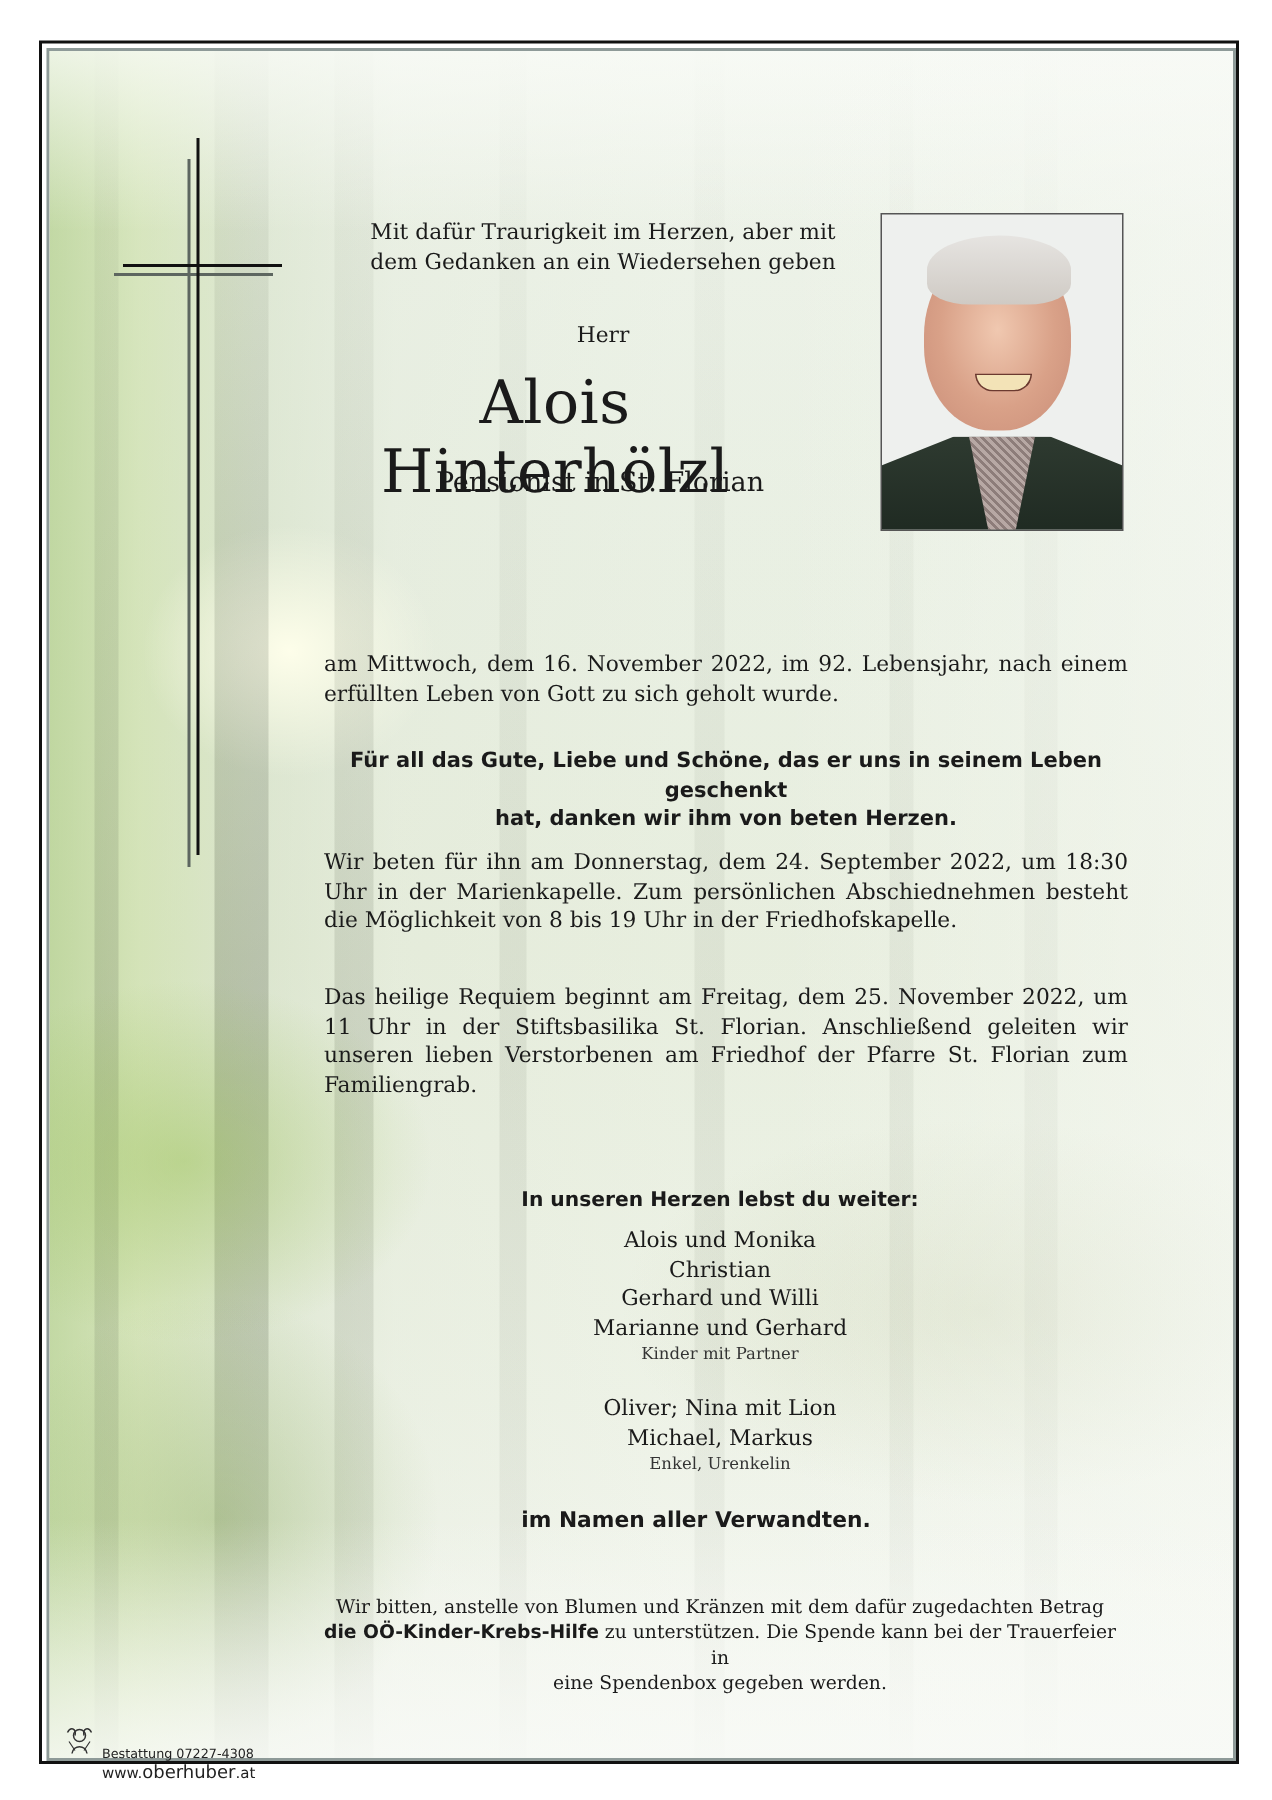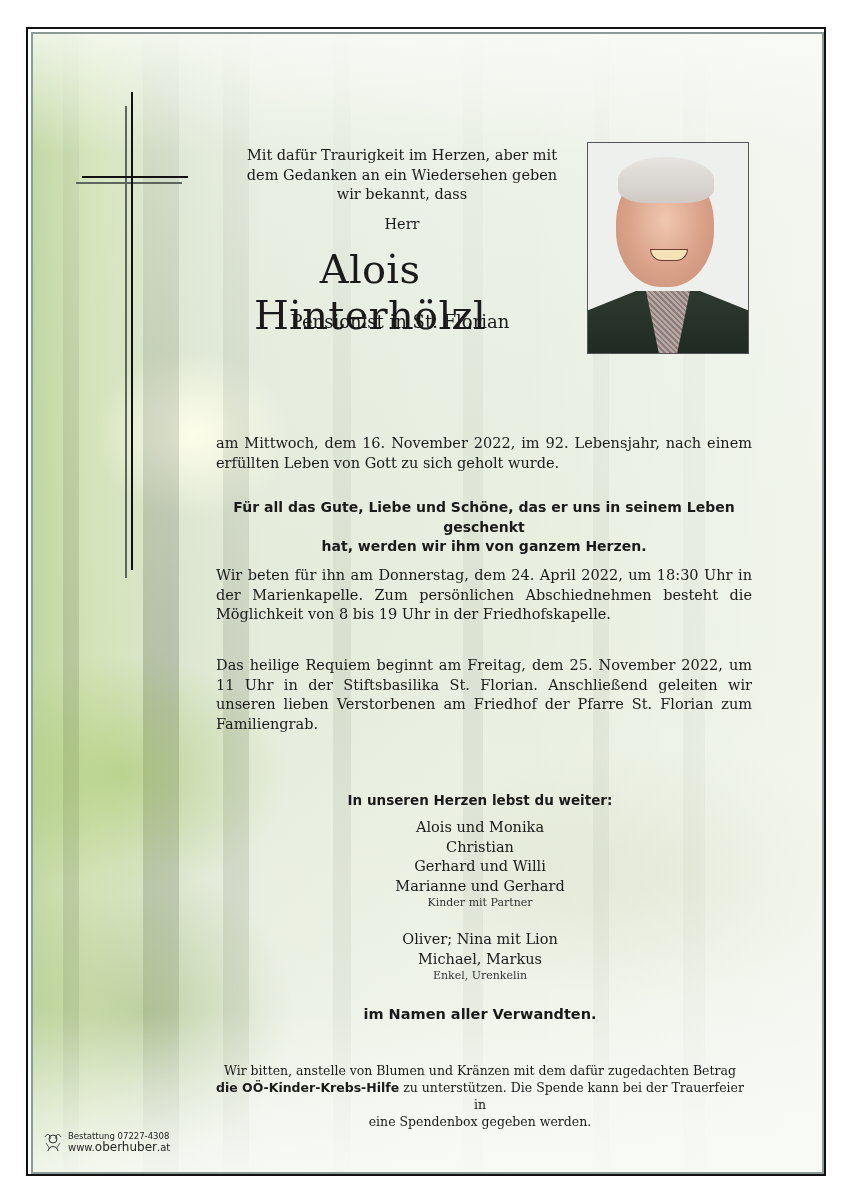--- a/index.html
+++ b/index.html
@@ -95,28 +95,28 @@
   .p-death { top:434px; }
   .p-thanks { top:498px; text-align:center; font-family:"DejaVu Sans", "Liberation Sans", sans-serif; font-weight:bold; font-size:14px; }
   .p-prayer { top:566px; }
   .p-requiem { top:656px; }
 
   .heart-line { left:230px; top:792px; width:500px; font-family:"DejaVu Sans", "Liberation Sans", sans-serif; font-weight:bold; font-size:13.5px; }
   .family { left:330px; width:300px; font-size:14.5px; line-height:19.5px; }
   .family-1 { top:818px; }
   .family-role { font-size:11px; line-height:14px; color:#333; }
   .family-2 { top:930px; }
-  .relatives { left:280px; top:1006px; width:400px; font-size:14.5px; font-weight:bold; font-family:"DejaVu Sans", "Liberation Sans", sans-serif; }
+  .relatives { left:264px; top:1006px; width:400px; font-size:14.5px; font-weight:bold; font-family:"DejaVu Sans", "Liberation Sans", sans-serif; }
 
   .donation { left:210px; top:1062px; width:540px; font-size:12.5px; line-height:17px; }
   .donation b { font-family:"DejaVu Sans", "Liberation Sans", sans-serif; }
 
   .undertaker { position:absolute; left:42px; top:1131px; display:flex; align-items:center; gap:4px; }
   .undertaker .logo { width:22px; height:22px; }
-  .undertaker .txt { font-family:"DejaVu Sans", "Liberation Sans", sans-serif; color:#222; line-height:11px; }
+  .undertaker .txt { font-family:"DejaVu Sans", "Liberation Sans", sans-serif; color:#222; line-height:11px;margin-top:34px; }
   .undertaker .l1 { font-size:8.5px; }
   .undertaker .l2 { font-size:10px;text-align:right; }
 </style>
 </head>
 <body>
 
 <div class="outer-border"></div>
 <div class="inner-border">
   <div class="forest"></div>
   <div class="tree" style="left:110px;width:36px;"></div>
@@ -133,42 +133,41 @@
 </div>
 
 <div class="cross-line cross-v-gray"></div>
 <div class="cross-line cross-h-gray"></div>
 <div class="cross-line cross-v-black"></div>
 <div class="cross-line cross-h-black"></div>
 
 <div class="block intro">
   <div>Mit dafür Traurigkeit im Herzen, aber mit</div>
   <div>dem Gedanken an ein Wiedersehen geben</div>
-  <div>wir bekannt, dass</div>
 </div>
 <div class="block herr">Herr</div>
 <div class="block name">Alois Hinterhölzl</div>
 <div class="block subtitle">
   <div>Pensionist in St. Florian</div>
 </div>
 
 <div class="photo" aria-label="portrait-photo">
   <div class="jacket"></div>
   <div class="shirt"></div>
   <div class="head"></div>
   <div class="hair"></div>
   <div class="smile"></div>
 </div>
 
 <div class="para p-death">am Mittwoch, dem 16. November 2022, im 92. Lebensjahr, nach einem erfüllten Leben von Gott zu sich geholt wurde.</div>
 <div class="para p-thanks">
   <div>Für all das Gute, Liebe und Schöne, das er uns in seinem Leben geschenkt</div>
-  <div>hat, werden wir ihm von ganzem Herzen.</div>
-</div>
-<div class="para p-prayer">Wir beten für ihn am Donnerstag, dem 24. April 2022, um 18:30 Uhr in der Marienkapelle. Zum persönlichen Abschiednehmen besteht die Möglichkeit von 8 bis 19 Uhr in der Friedhofskapelle.</div>
+  <div>hat, danken wir ihm von beten Herzen.</div>
+</div>
+<div class="para p-prayer">Wir beten für ihn am Donnerstag, dem 24. September 2022, um 18:30 Uhr in der Marienkapelle. Zum persönlichen Abschiednehmen besteht die Möglichkeit von 8 bis 19 Uhr in der Friedhofskapelle.</div>
 <div class="para p-requiem">Das heilige Requiem beginnt am Freitag,  dem 25. November 2022, um 11 Uhr in der Stiftsbasilika St. Florian. Anschließend geleiten wir unseren lieben Verstorbenen am Friedhof der Pfarre St. Florian zum Familiengrab.</div>
 
 <div class="block heart-line">In unseren Herzen lebst du weiter:</div>
 <div class="block family family-1">
   <div>Alois und Monika</div>
   <div>Christian</div>
   <div>Gerhard und Willi</div>
   <div>Marianne und Gerhard</div>
   <div class="family-role">Kinder mit Partner</div>
 </div>

